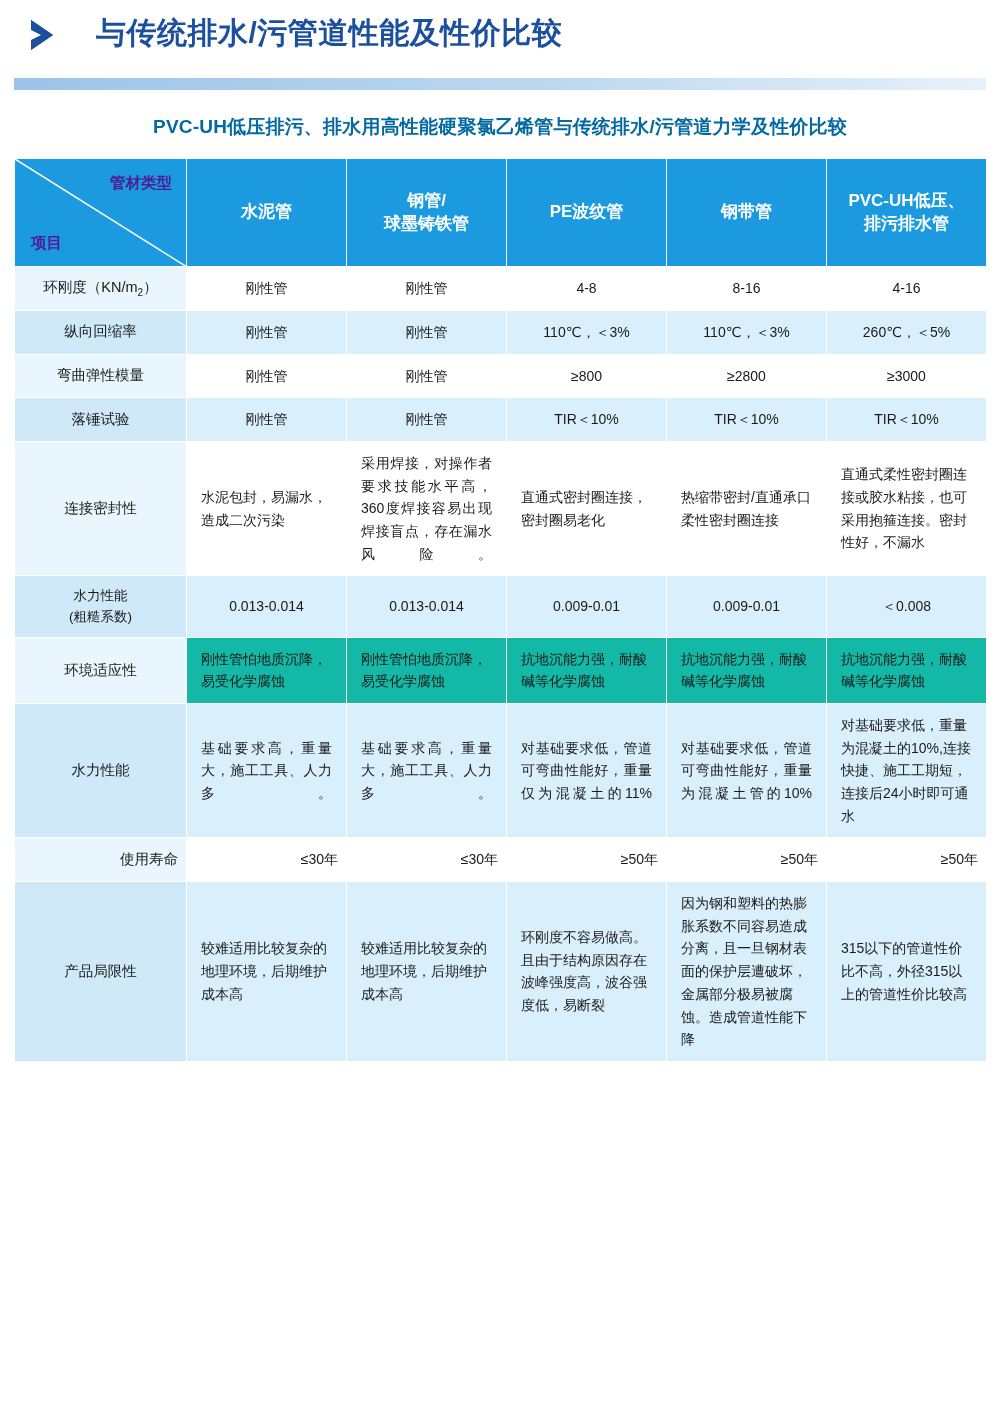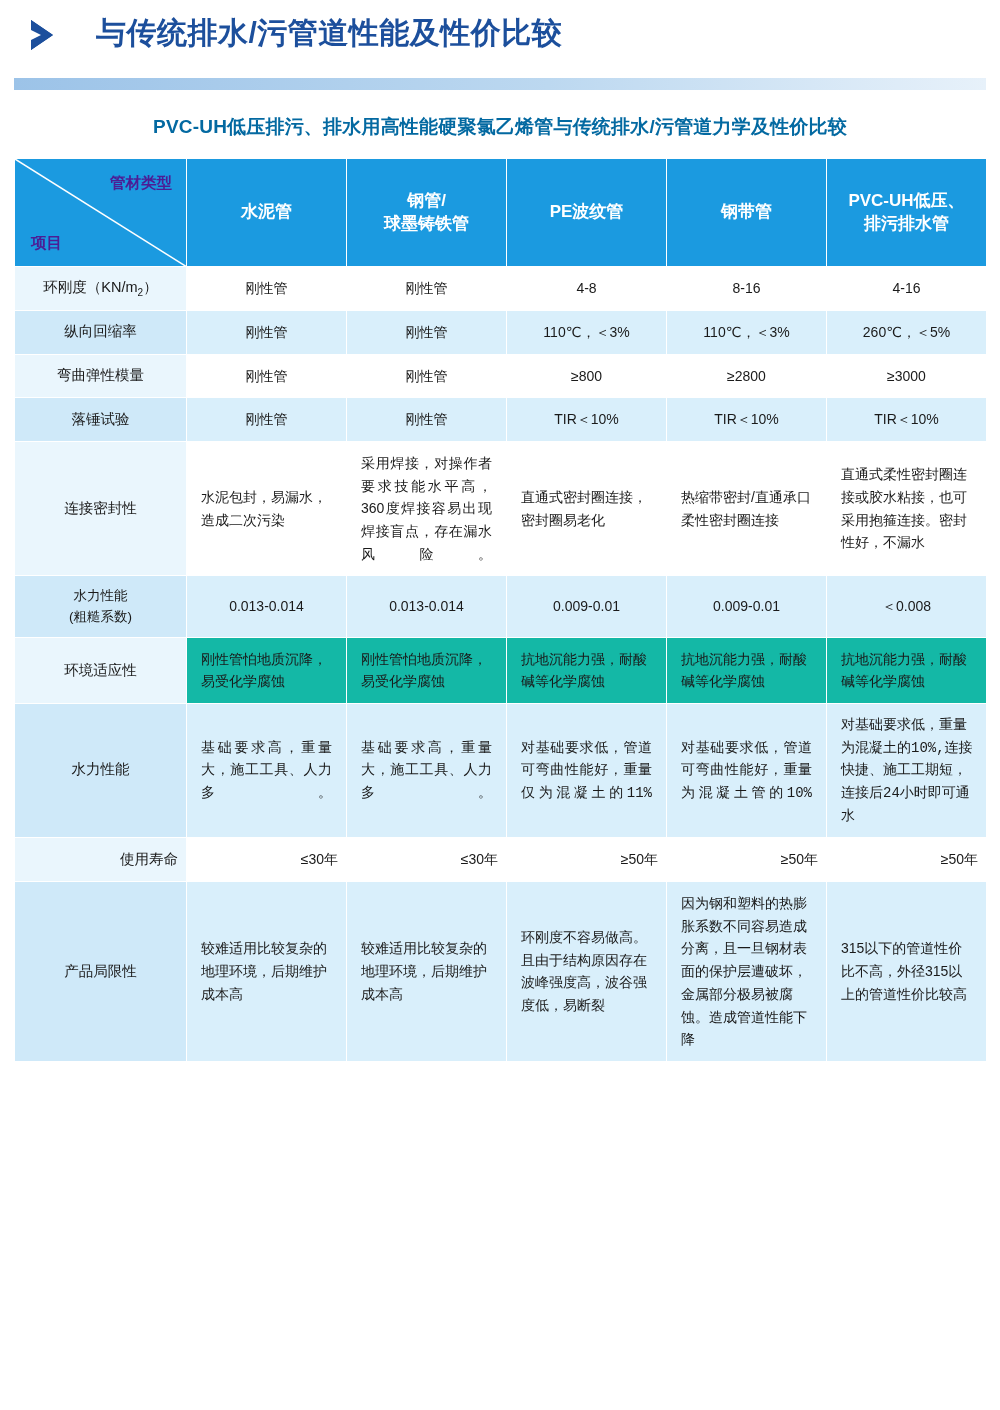--- a/index.html
+++ b/index.html
@@ -137,21 +137,21 @@
   }
 
   
   tr.r1 td { background: #ffffff; }
   tr.r2 td { background: #d9effb; }
   tr.r3 td { background: #ffffff; }
   tr.r4 td { background: #d9effb; }
   tr.r5 td { background: #ffffff; }
   tr.r6 td { background: #d9effb; }
   tr.r7 td { background: #14b8a6; }
-  tr.r8 td { background: #d9effb; font-family: Liberation Mono, monospace; }
+  tr.r8 td { background: #d9effb; }
   tr.r9 td { background: #ffffff; text-align: right; }
   tr.r10 td { background: #d9effb; }
 
   tr.r1 td.rowlabel { background: #eaf6fd; }
   tr.r3 td.rowlabel { background: #eaf6fd; }
   tr.r5 td.rowlabel { background: #eaf6fd; }
   tr.r7 td.rowlabel { background: #eaf6fd; }
   tr.r9 td.rowlabel { background: #eaf6fd; }
   tr.r2 td.rowlabel, tr.r4 td.rowlabel, tr.r6 td.rowlabel,
   tr.r8 td.rowlabel, tr.r10 td.rowlabel { background: #cfe9f9; }

